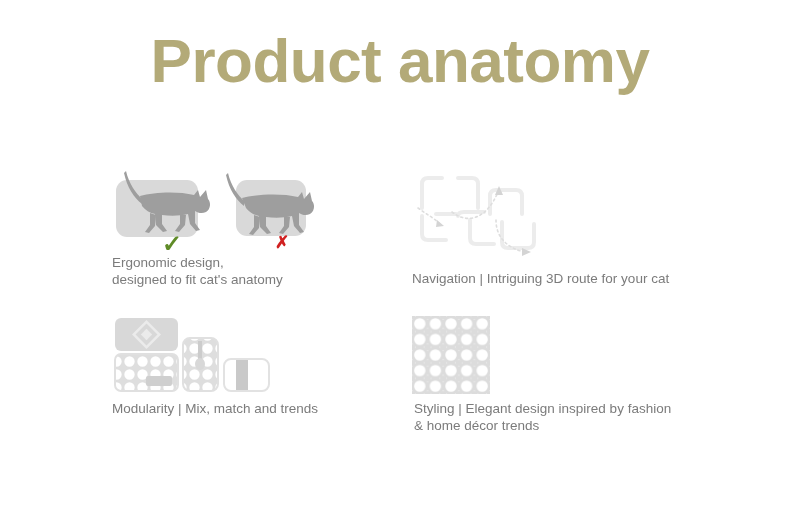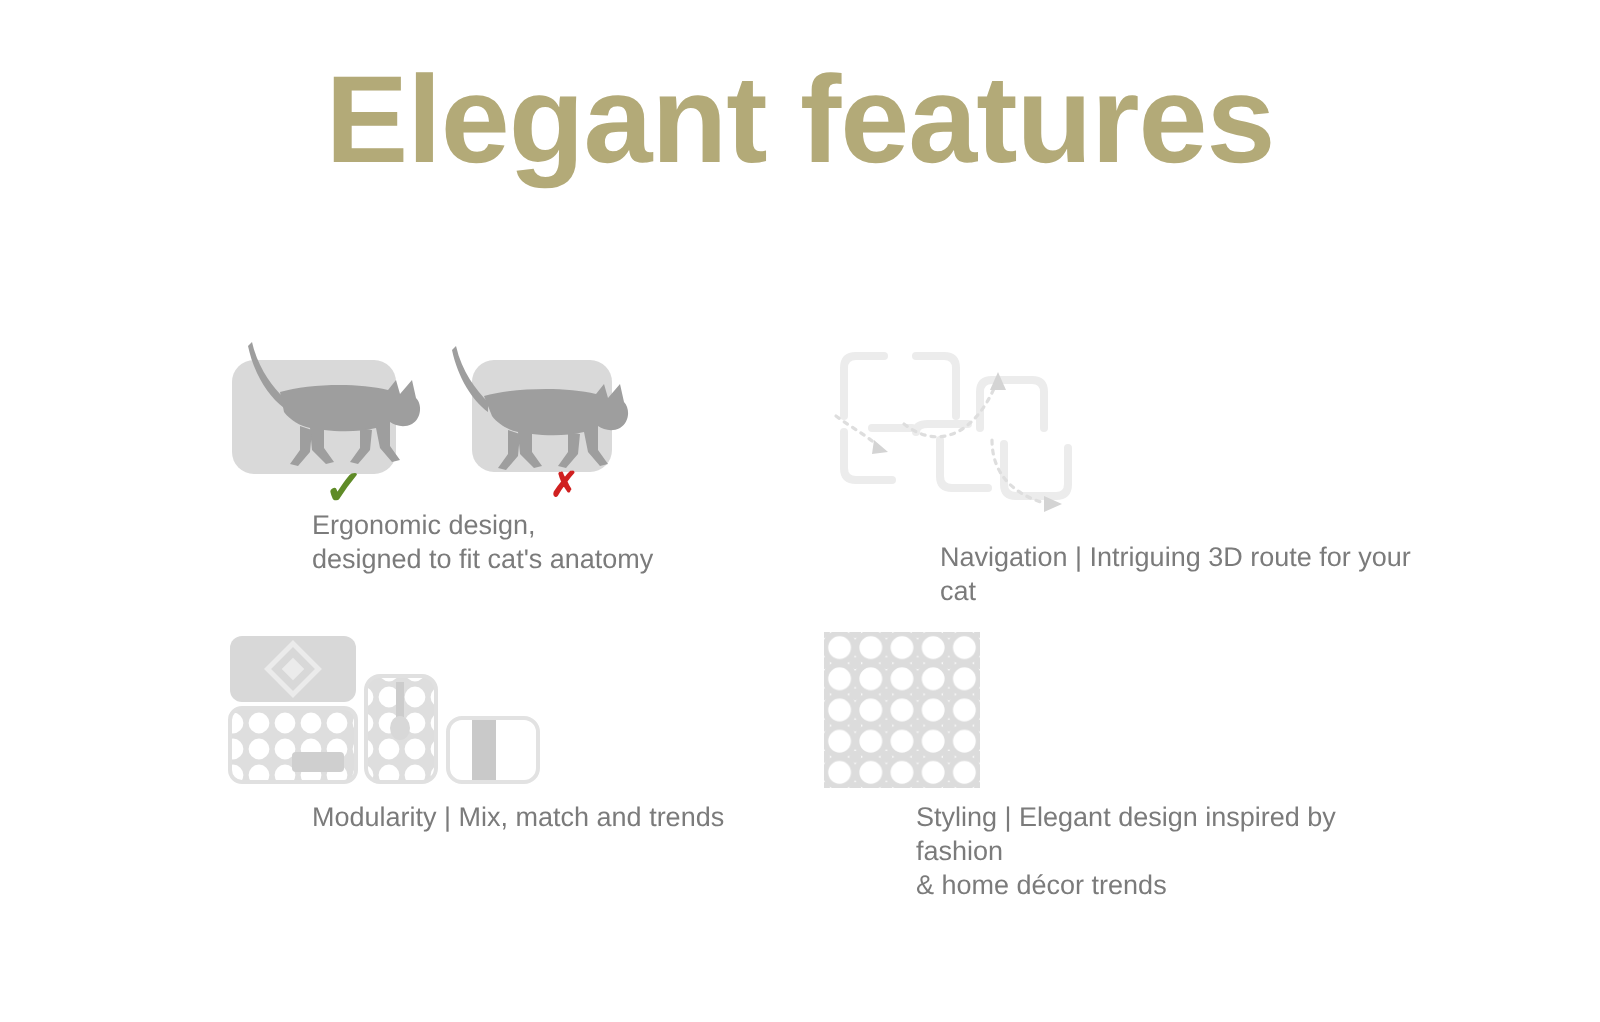--- a/index.html
+++ b/index.html
@@ -41,34 +41,33 @@
   #feature-styling    { left: 412px; top: 316px; width: 300px; }
 
   .feature-icon {
     display: block;
   }
   .feature-caption {
     color: #7b7b7b;
     font-size: 13.5px;
     line-height: 17px;
     white-space: pre-line;
-    margin-left: 44px;
   }
 
   #ergonomic-caption  { position: absolute; left: 2px;  top: 86px; }
-  #navigation-caption { position: absolute; left: 14px;  top: 102px; }
+  #navigation-caption { position: absolute; left: 0;  top: 102px; }
   #modularity-caption { position: absolute; left: 2px;  top: 84px; }
   #styling-caption    { position: absolute; left: 2px;  top: 84px; }
 
   .icon-wrap { position: absolute; left: 0; top: 0; }
 </style>
 </head>
 <body>
 
-<div id="slide-title">Elegant features</div>
+<div id="slide-title">Product anatomy</div>
 
 <div class="feature" id="feature-ergonomic">
 
   <div class="icon-wrap">
     <svg class="feature-icon" width="215" height="90" viewBox="0 0 215 90" aria-hidden="true">
 
       <rect x="6" y="12" width="82" height="57" rx="11" ry="11" fill="#d9d9d9"></rect>
 
       <g fill="#9e9e9e">
         <path d="M16 3 C19 16 26 25 32 31 L32 36 C24 30 17 19 14 5 Z"></path>

